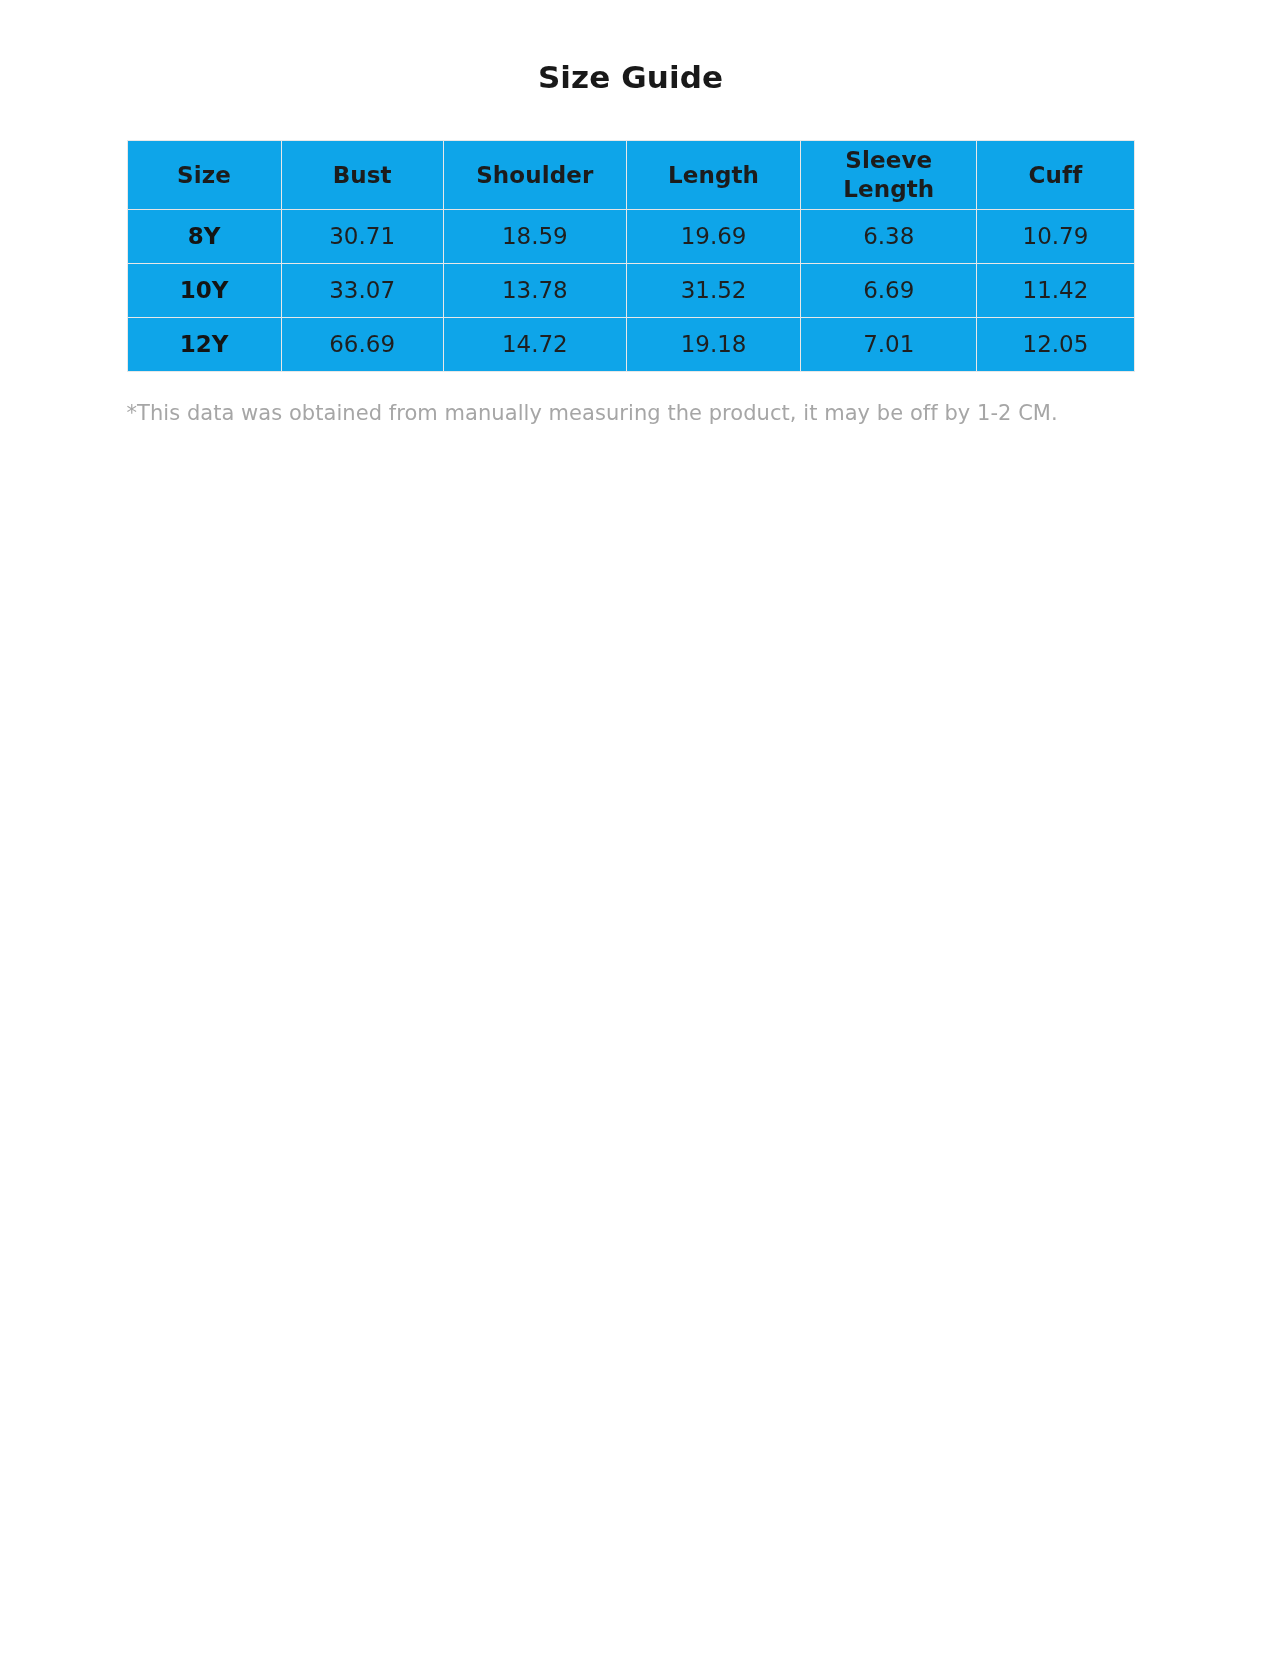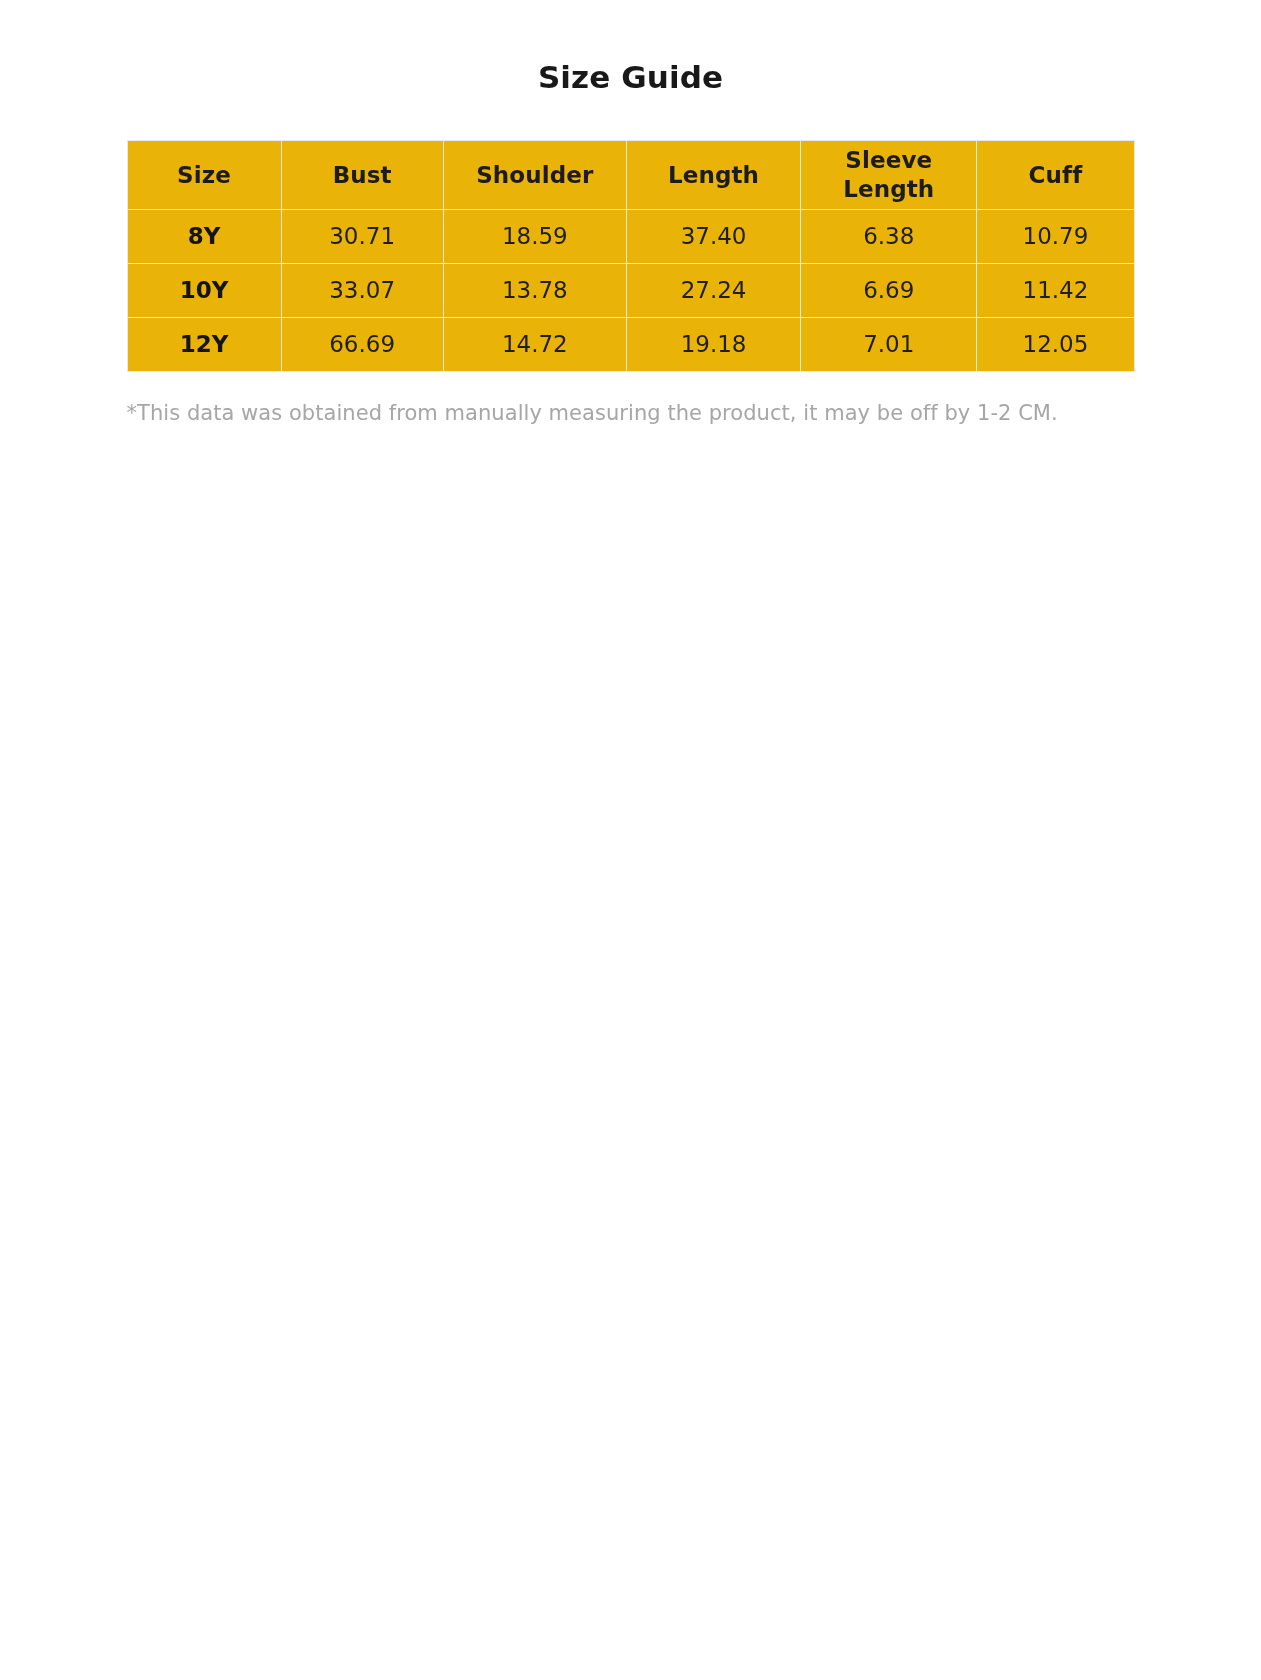--- a/index.html
+++ b/index.html
@@ -38,21 +38,21 @@
   .table-wrap {
     margin: 0 auto;
     width: 1008px;
     padding-top: 44px;
   }
 
   table.size-table {
     width: 100%;
     border-collapse: collapse;
     table-layout: fixed;
-    background: #eab308;
+    background: #0ea5e9;
   }
 
   table.size-table col.c-size     { width: 15.3%; }
   table.size-table col.c-bust     { width: 16.1%; }
   table.size-table col.c-shoulder { width: 18.2%; }
   table.size-table col.c-length   { width: 17.3%; }
   table.size-table col.c-sleeve   { width: 17.5%; }
   table.size-table col.c-cuff     { width: 15.6%; }
 
   table.size-table th,
@@ -127,29 +127,29 @@
             <span>Length</span>
           </th>
           <th>Cuff</th>
         </tr>
       </thead>
       <tbody>
         <tr>
           <td class="size-cell">8Y</td>
           <td>30.71</td>
           <td>18.59</td>
-          <td>37.40</td>
+          <td>19.69</td>
           <td>6.38</td>
           <td>10.79</td>
         </tr>
         <tr>
           <td class="size-cell">10Y</td>
           <td>33.07</td>
           <td>13.78</td>
-          <td>27.24</td>
+          <td>31.52</td>
           <td>6.69</td>
           <td>11.42</td>
         </tr>
         <tr>
           <td class="size-cell">12Y</td>
           <td>66.69</td>
           <td>14.72</td>
           <td>19.18</td>
           <td>7.01</td>
           <td>12.05</td>

